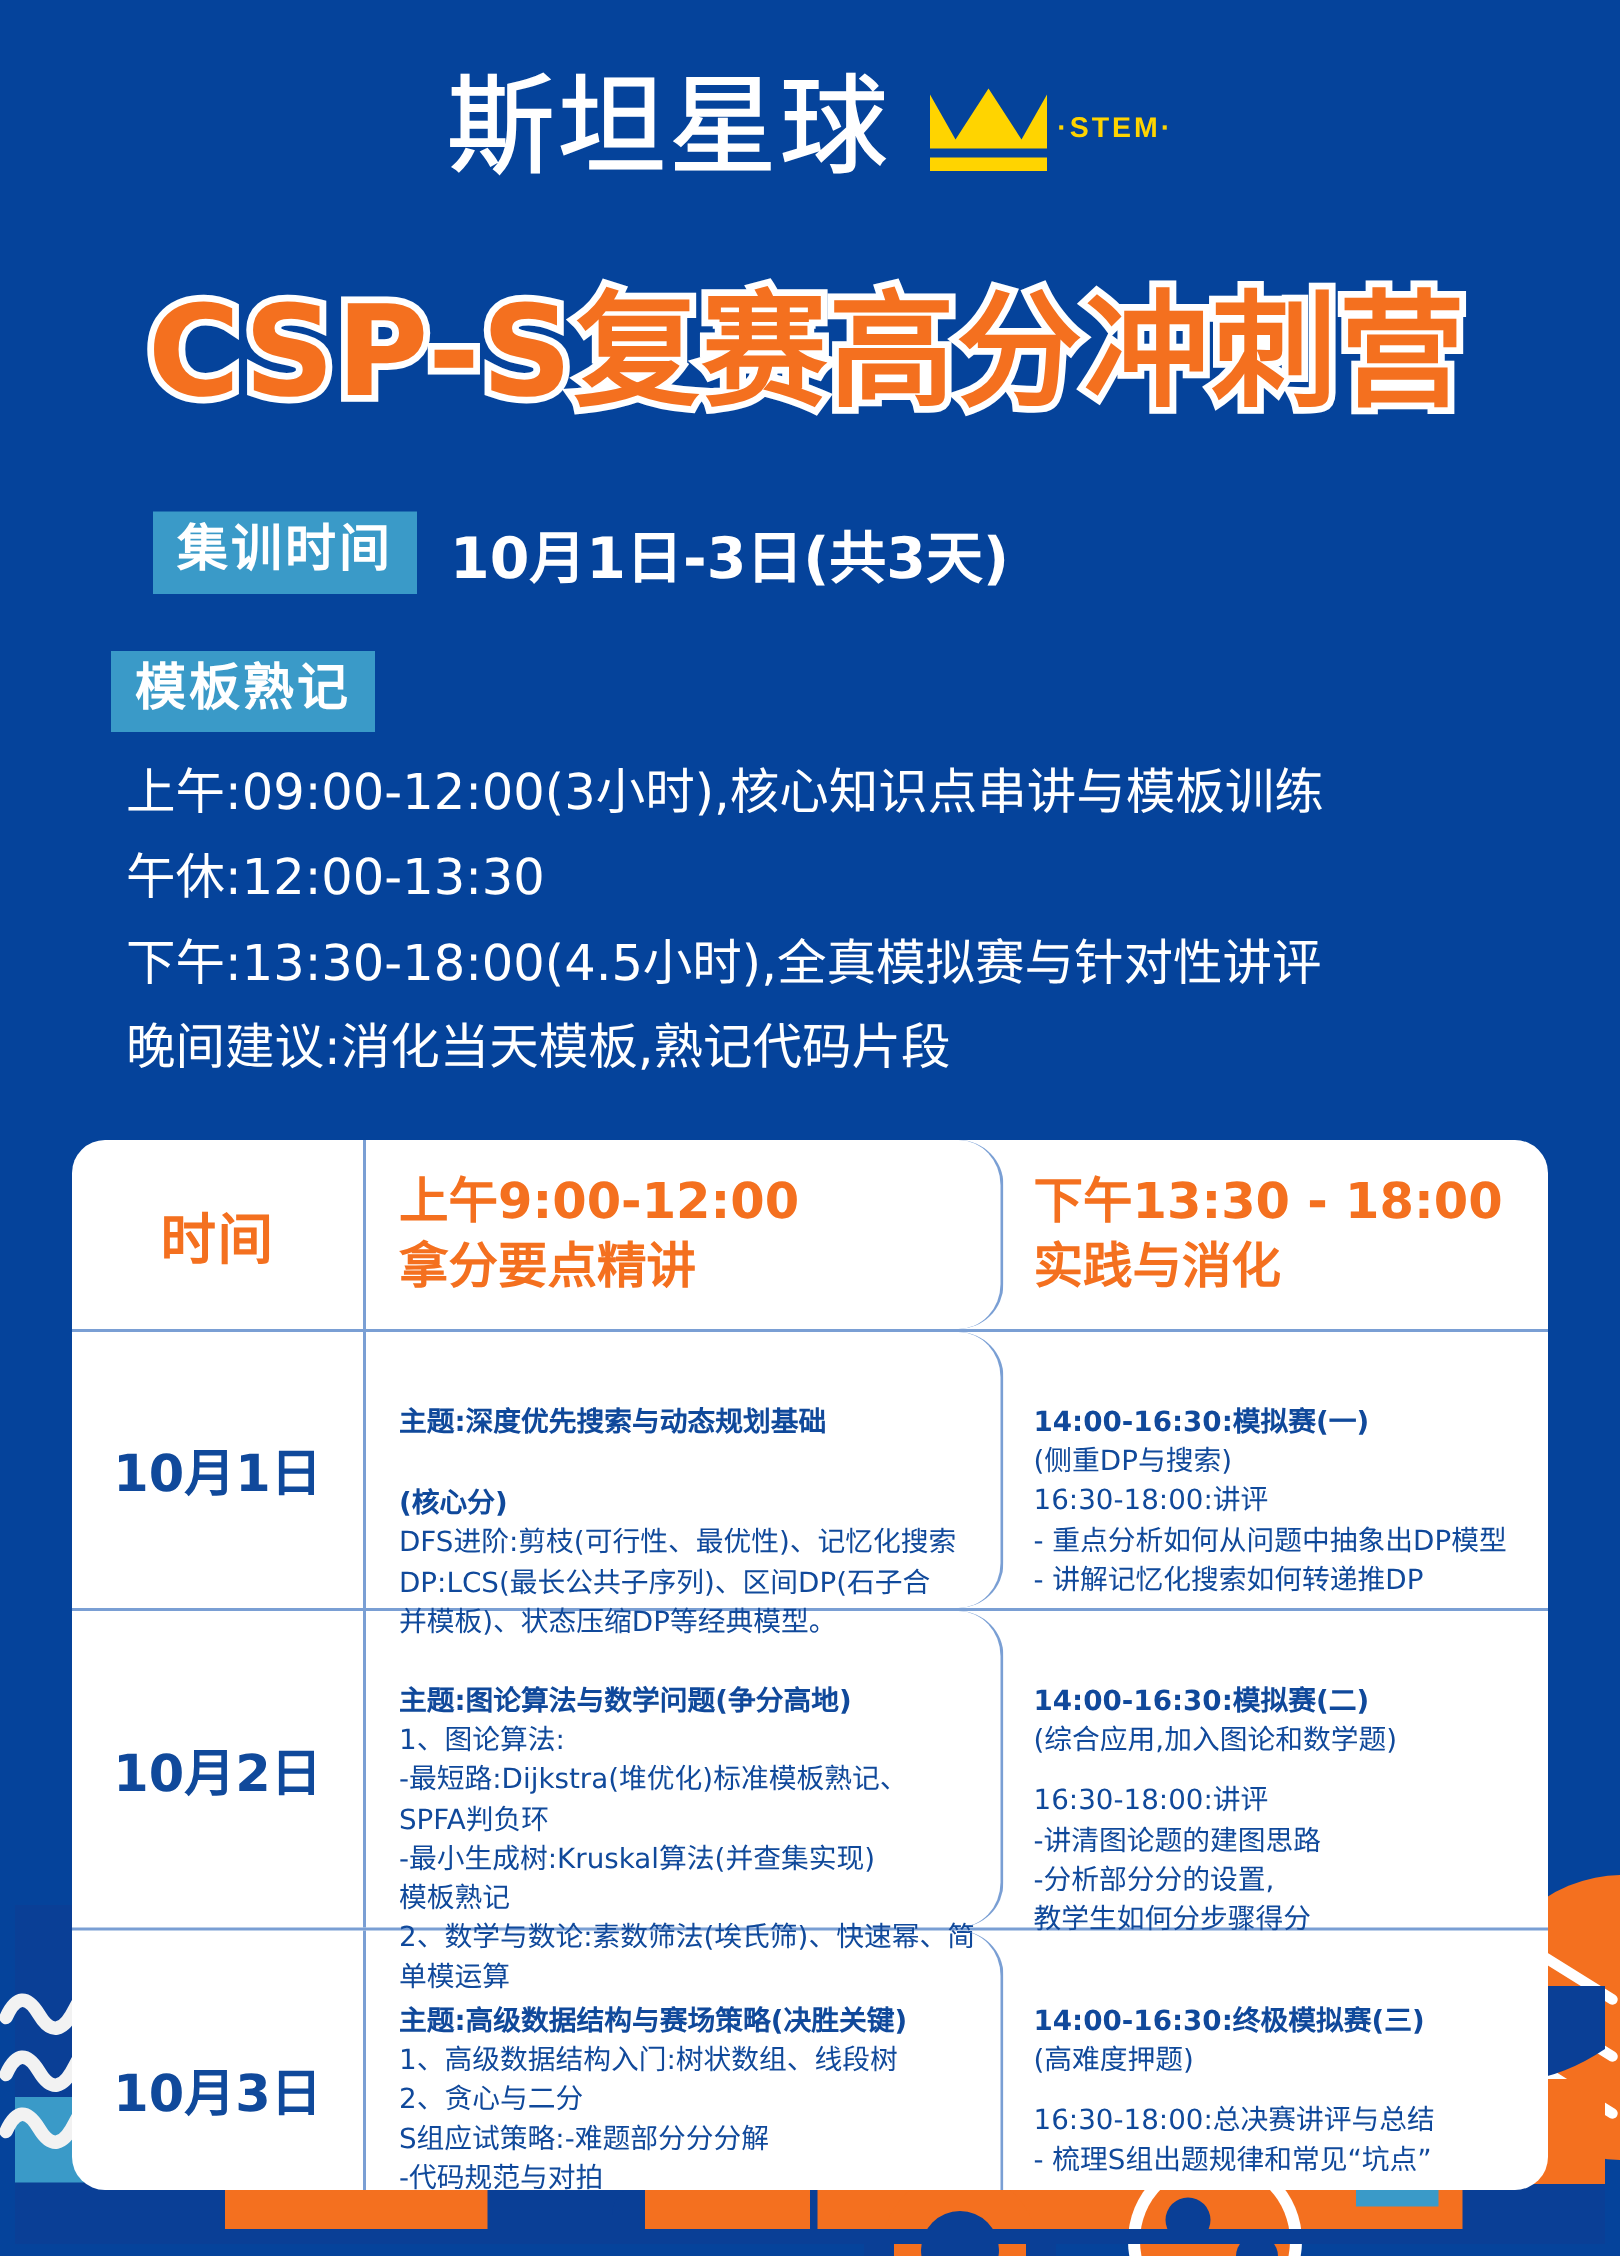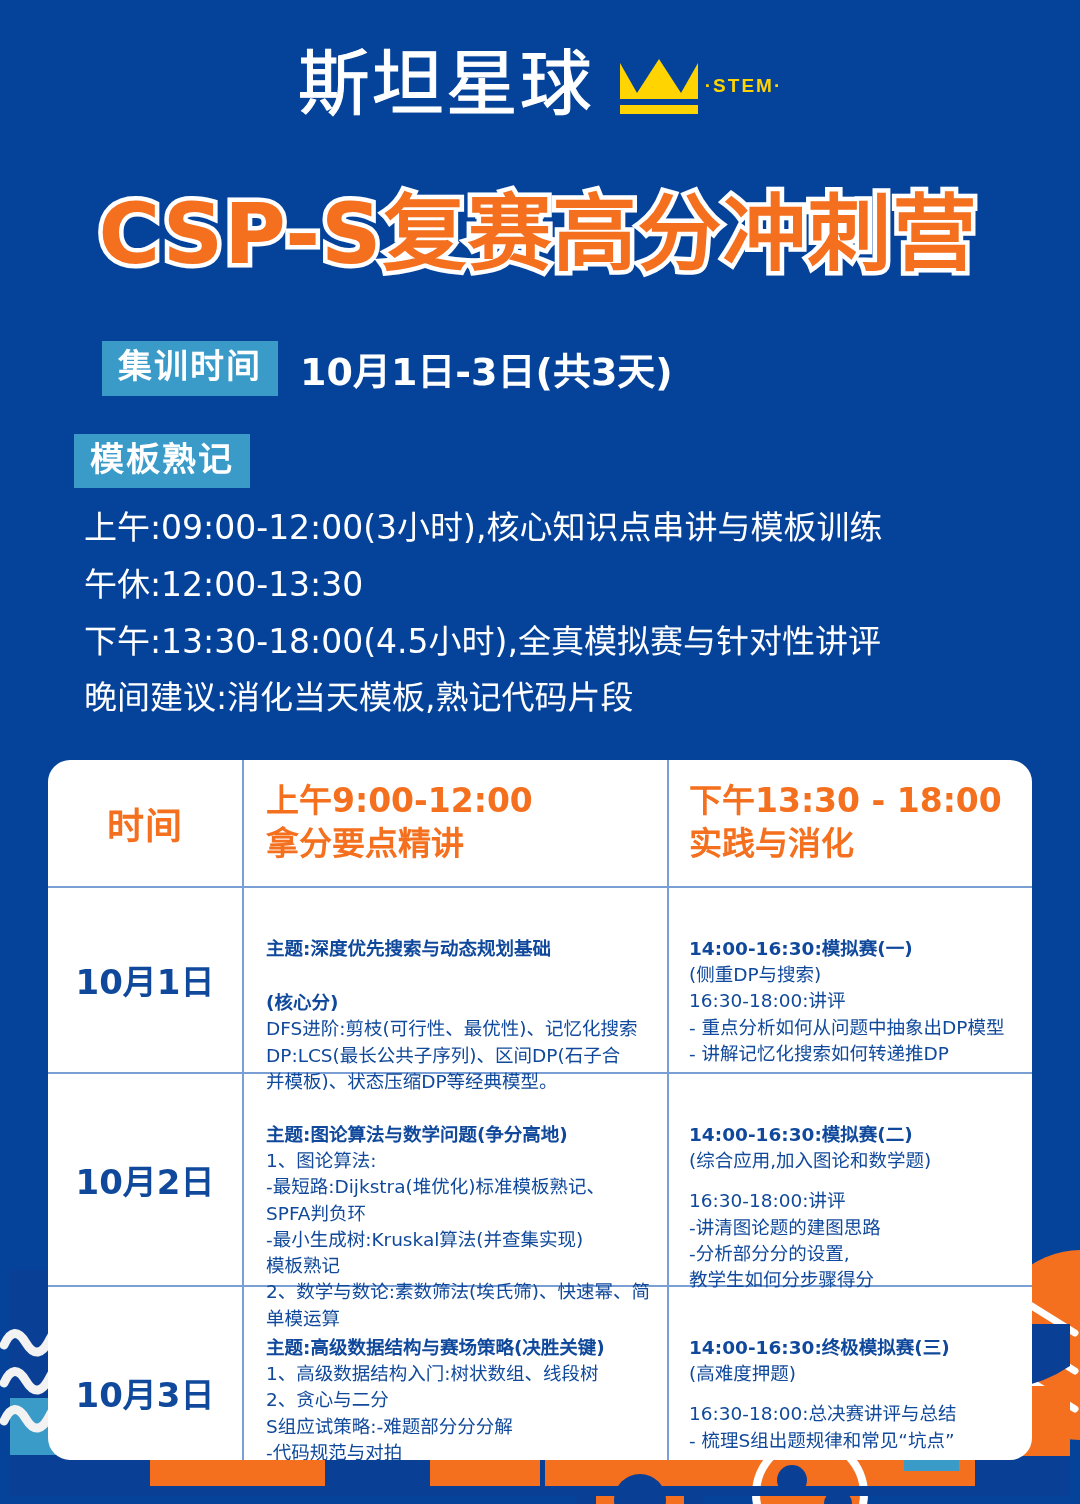--- a/index.html
+++ b/index.html
@@ -70,21 +70,21 @@
   .table-card{
     position:absolute;left:48px;top:760px;width:984px;height:700px;
     background:#ffffff;border-radius:22px;overflow:hidden;
     display:flex;flex-direction:column;
   }
   .trow{display:flex;border-bottom:2px solid #7a9fd4;}
   .trow:last-child{border-bottom:none;}
   .tcell{box-sizing:border-box;border-right:2px solid #7a9fd4;}
   .tcell:last-child{border-right:none;}
   .c-time{width:196px;flex:0 0 196px;display:flex;align-items:center;justify-content:center;}
-  .c-am{width:425px;flex:0 0 425px;padding:20px 16px 20px 22px;}
+  .c-am{width:425px;flex:0 0 425px;padding:20px 16px 20px 22px;border-radius:30px;}
   .c-pm{flex:1 1 auto;padding:20px 14px 20px 20px;}
 
   .head-row{height:146px;}
   .head-time{
     color:#f4701f;font-size:37px;font-weight:700;letter-spacing:1px;
     font-family:"DejaVu Sans","Liberation Sans",sans-serif;
   }
   .head-col{
     color:#f4701f;font-size:33px;font-weight:700;line-height:1.3;
     display:flex;flex-direction:column;justify-content:center;height:100%;

